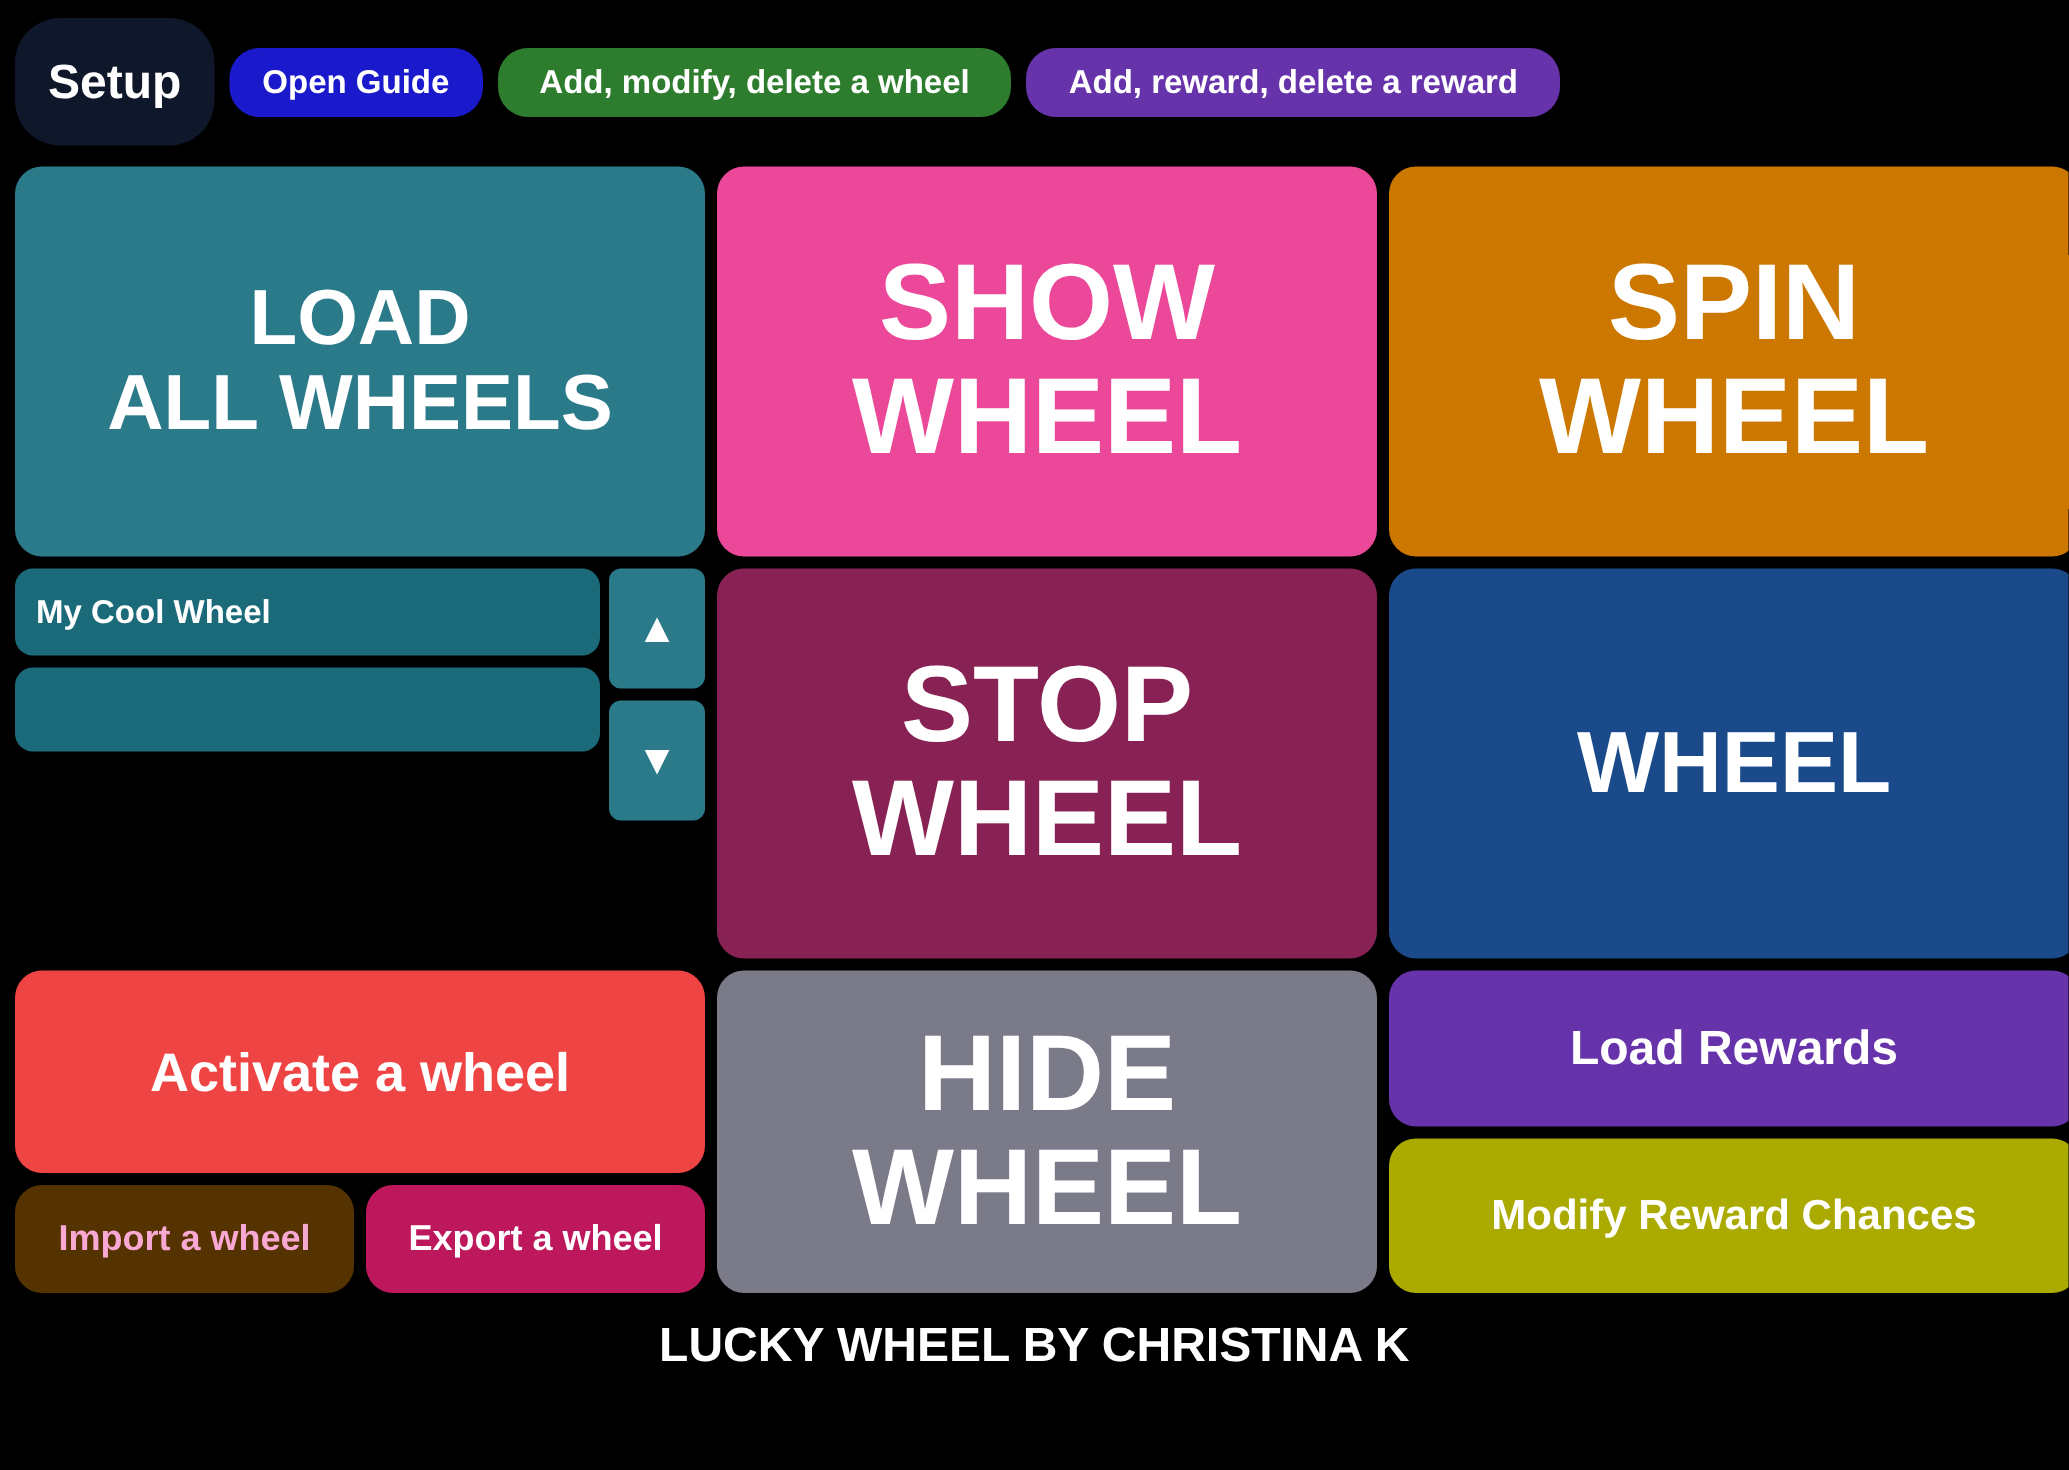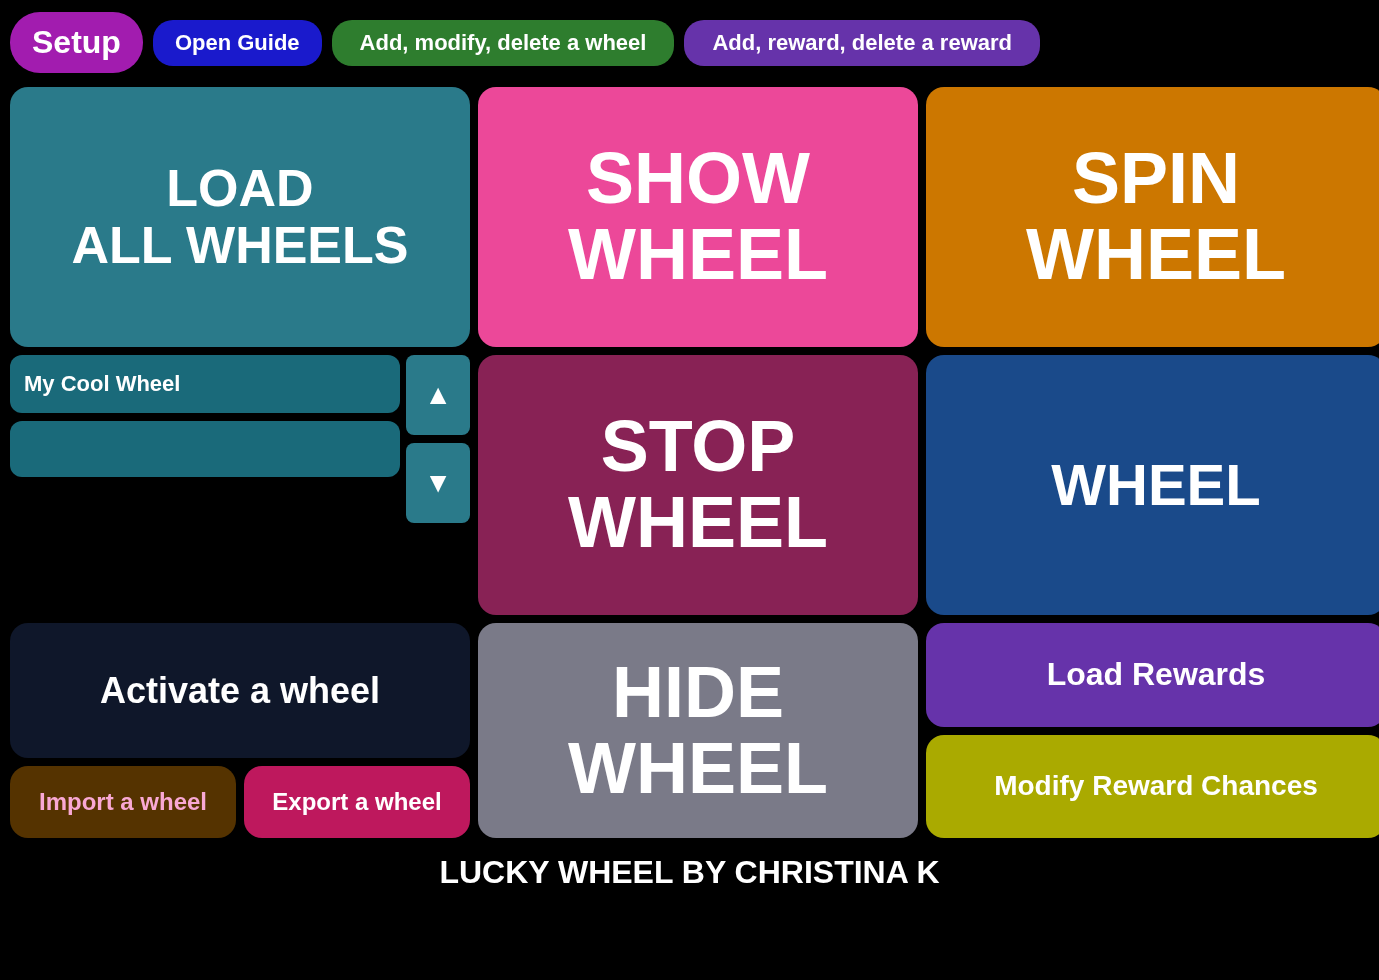--- a/index.html
+++ b/index.html
@@ -13,24 +13,24 @@
     }
 
     .top-bar {
       display: flex;
       align-items: center;
       gap: 10px;
       padding: 12px 10px 10px 10px;
     }
 
     .btn-setup {
-      background: #a21caf;
+      background: #0f172a;
       color: #fff;
       border-radius: 30px;
-      padding: 12px 22px;
+      padding: 24px 22px;
       font-size: 32px;
       font-weight: 900;
       border: none;
       cursor: pointer;
     }
 
     .btn-open-guide {
       background: #1a1acc;
       color: #fff;
       border-radius: 20px;
@@ -114,21 +114,21 @@
       width: 64px;
       height: 80px;
       font-size: 28px;
       cursor: pointer;
       display: flex;
       align-items: center;
       justify-content: center;
     }
 
     .cell-activate {
-      background: #0f172a;
+      background: #ef4444;
       border-radius: 18px;
       display: flex;
       align-items: center;
       justify-content: center;
       color: #fff;
       font-size: 36px;
       font-weight: 900;
       text-align: center;
       cursor: pointer;
     }

